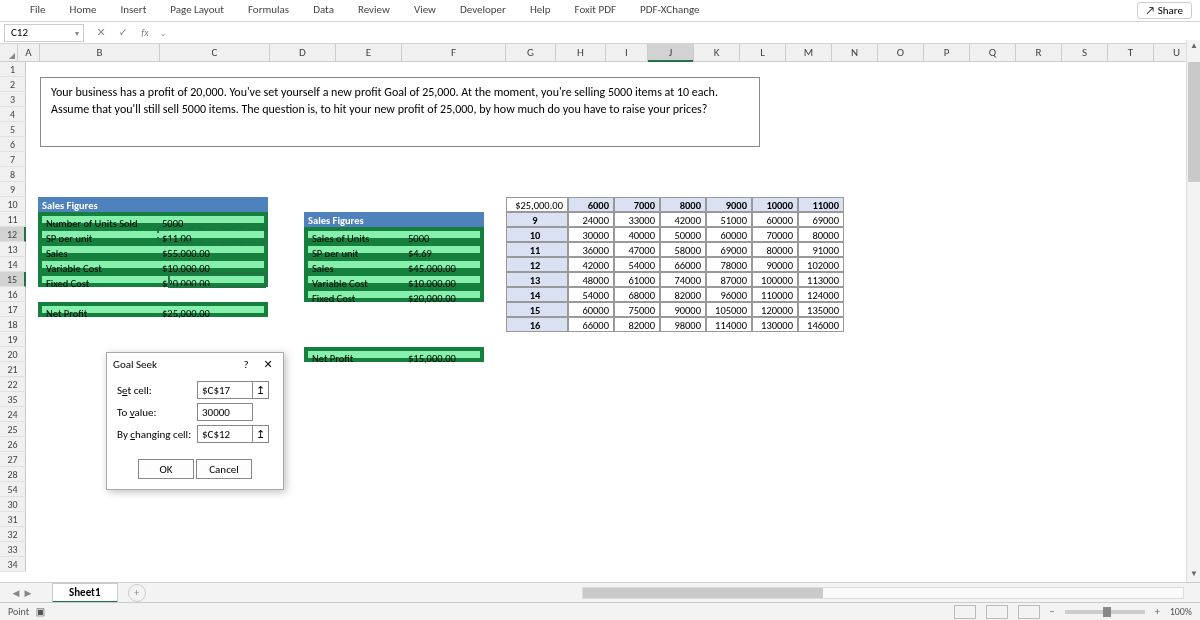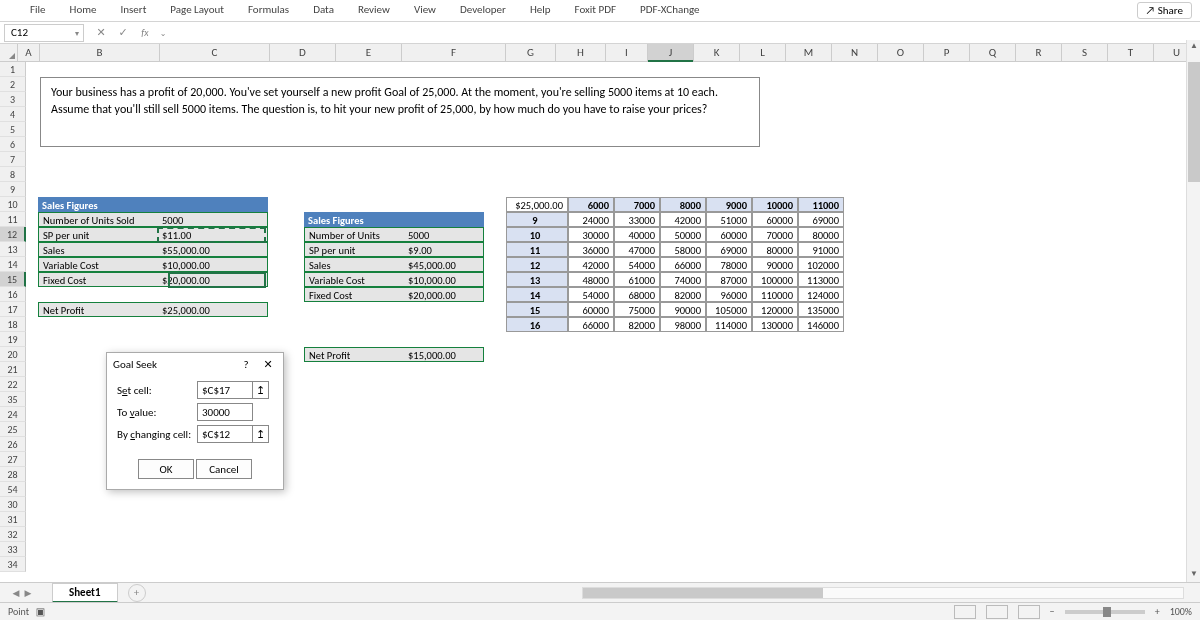--- a/index.html
+++ b/index.html
@@ -34,21 +34,21 @@
 .rh { height: 15px; border-bottom: 1px solid #e0e0e0; border-right: 1px solid #ccc; background: #f0f0f0; text-align: center; line-height: 15px; font-size: 10px; color: #444; }
 .rh.selected { background: #d2d2d2; border-right: 2px solid #217346; }
 
 
 .canvas { position: absolute; left: 26px; top: 0; right: 0; bottom: 0; }
 .cell-text-box { position: absolute; border: 1px solid #888; background: #fff; padding: 6px 10px; font-size: 12px; line-height: 1.4; }
 
 
 .tbl { position: absolute; }
 .tbl .hdr { background: #4f81bd; color: #fff; font-weight: bold; border: 1px solid #4f81bd; padding: 0 4px; height: 15px; line-height: 15px; font-size: 10.5px; }
-.tbl .c { border: 1px solid #15803d; height: 15px; line-height: 15px; padding: 0 4px; font-size: 10.5px; background: #e5e5e5; }
+.tbl .c { border: 4px solid #15803d; height: 15px; line-height: 15px; padding: 0 4px; font-size: 10.5px; background: #86efac; }
 .tbl .c.r { text-align: right; }
 .tbl .gap { border: none; height: 15px; }
 .row { display: flex; }
 .row > div:first-child { border-right: none; }
 .row > div:last-child { border-left: none; }
 .tbl .c.dollar { display: flex; justify-content: flex-start; }
 .active-cell-border { position: absolute; border: 2px dashed #217346; pointer-events: none; }
 .active-outline { position:absolute; border:2px solid #217346; pointer-events:none; }
 
 
@@ -241,31 +241,31 @@
         </div>
       </div>
 
     <div class="active-cell-border" style="left:131px; top:165px; width:109px; height:16px;"></div>
 
     <div class="tbl" id="sales2" style="left: 278px; top: 150px; margin-top: 0px;">
         <div class="row">
           <div class="hdr" style="width: 180px;">Sales Figures</div>
         </div>
         <div class="row">
-          <div class="c" style="width: 100px;">Number of Units</div>
+          <div class="c" style="width: 100px;">Sales of Units</div>
           <div class="c r dollar" style="width: 80px;">
             <span></span>
             <span>5000</span>
           </div>
         </div>
         <div class="row">
           <div class="c" style="width: 100px;">SP per unit</div>
           <div class="c r dollar" style="width: 80px;">
             <span>$</span>
-            <span>9.00</span>
+            <span>4.69</span>
           </div>
         </div>
         <div class="row">
           <div class="c" style="width: 100px;">Sales</div>
           <div class="c r dollar" style="width: 80px;">
             <span>$</span>
             <span>45,000.00</span>
           </div>
         </div>
         <div class="row">

